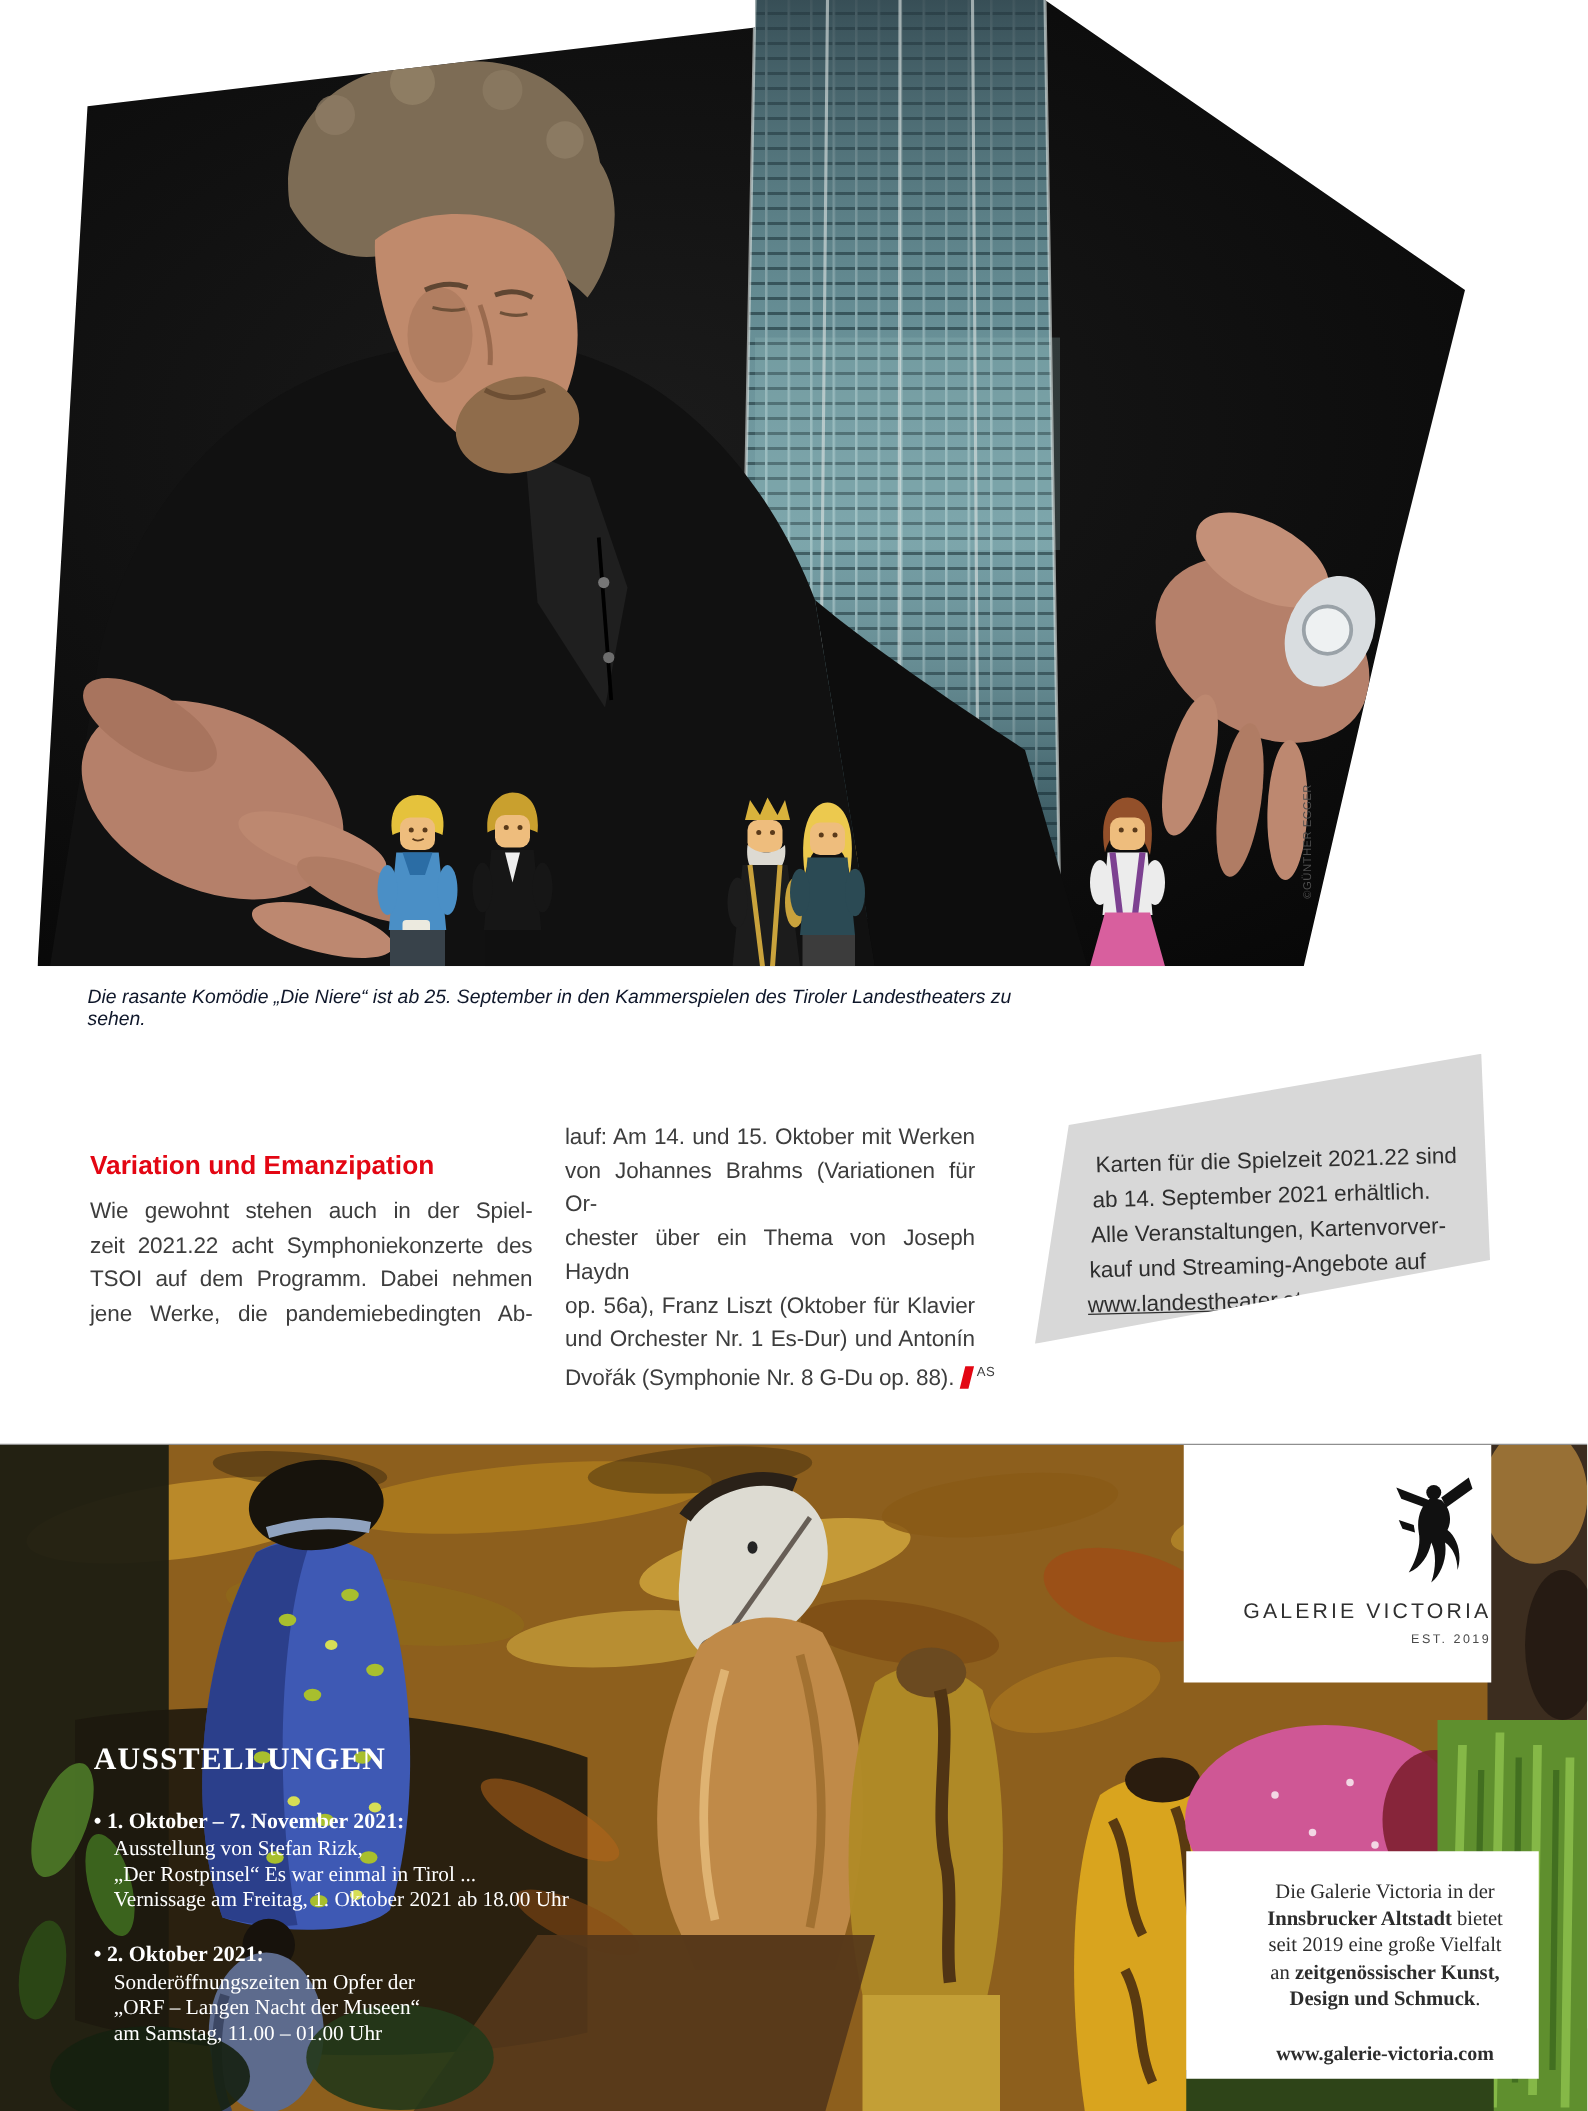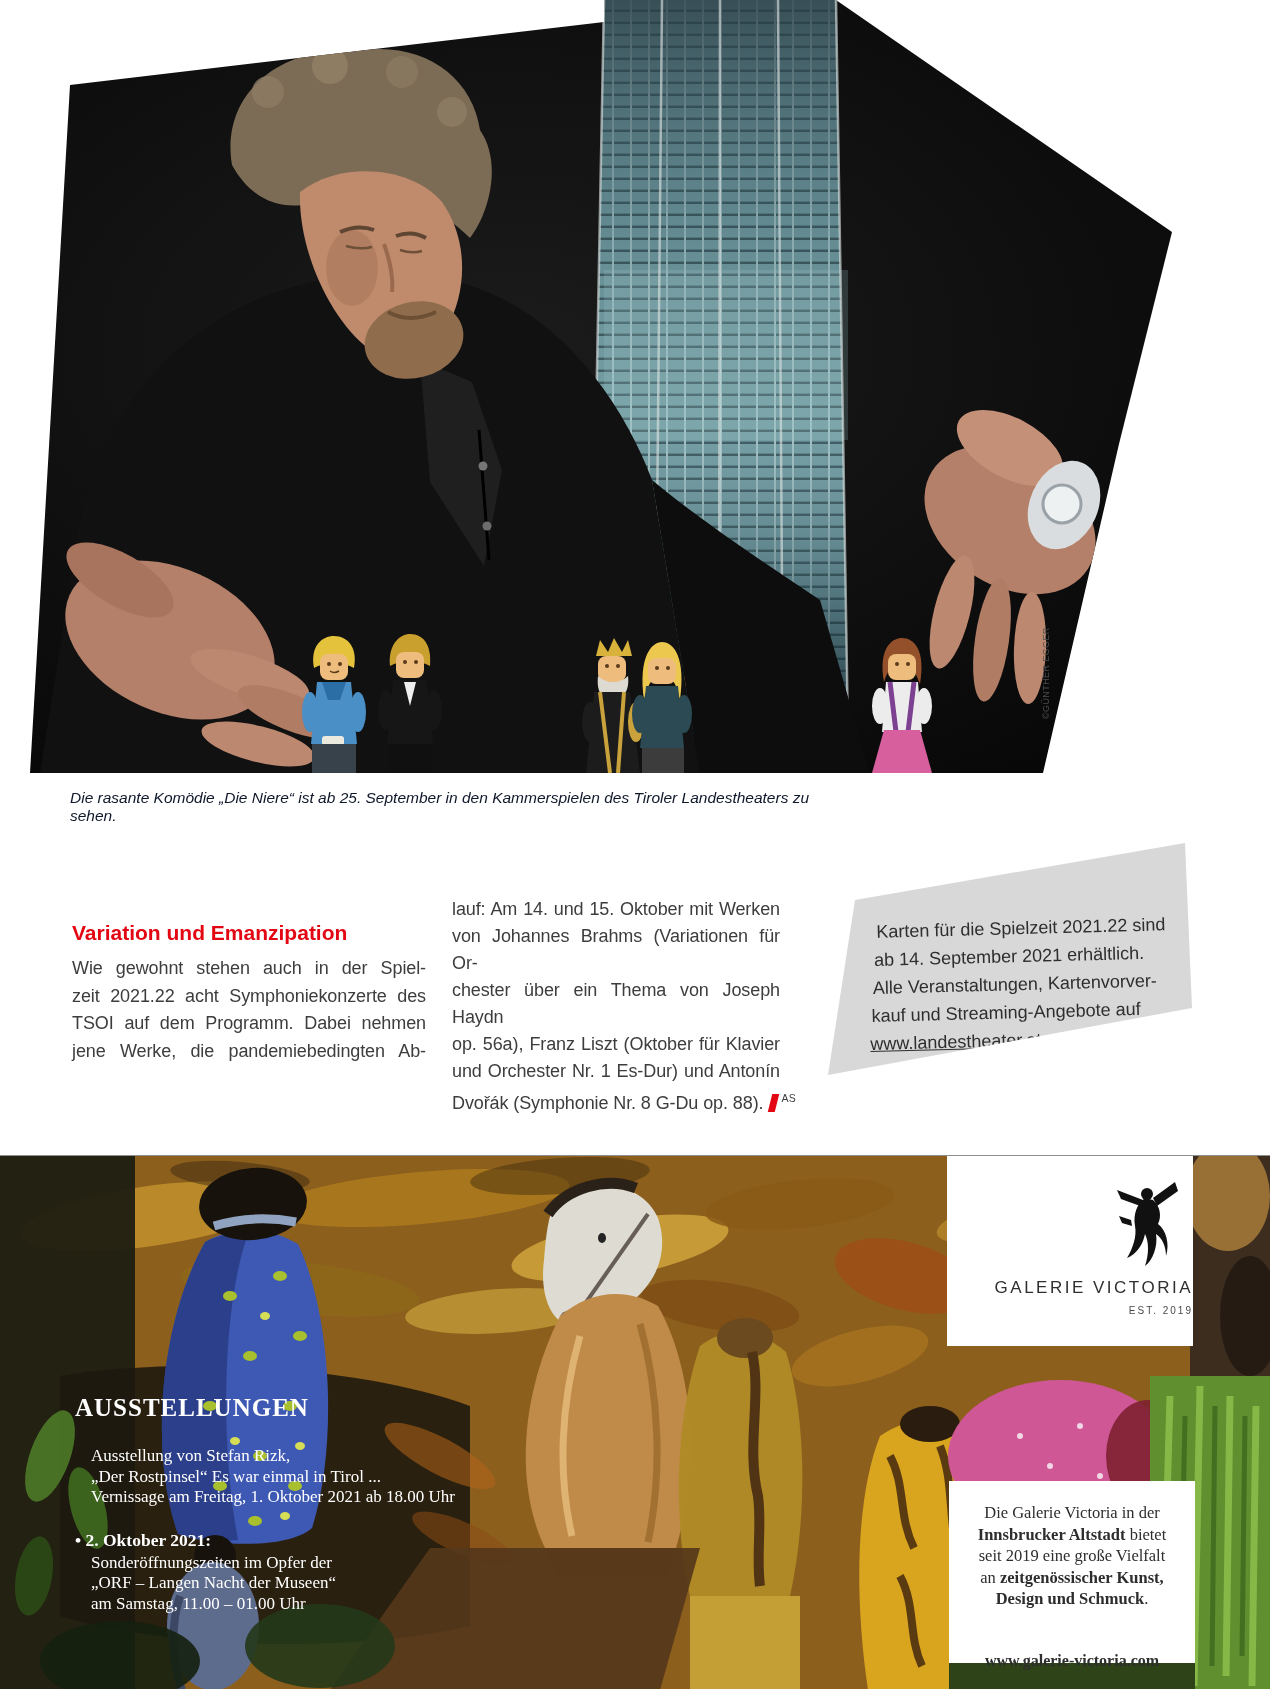--- a/index.html
+++ b/index.html
@@ -42,24 +42,24 @@
   .logo-title{margin-top:4px;font-size:17px;letter-spacing:2.5px;color:#2f2f2f;
         font-family:"Liberation Sans",sans-serif;}
   .logo-est{margin-top:7px;font-size:10px;letter-spacing:2px;color:#4a4a4a;}
   .exhibitions{position:absolute;left:75px;top:238px;width:480px;color:#ffffff;
         font-family:"Liberation Serif",serif;}
   .exh-heading{font-size:25px;font-weight:bold;letter-spacing:1px;margin-bottom:24px;}
   .exh-item{margin-bottom:22px;}
   .exh-date{font-size:17.5px;font-weight:bold;margin-bottom:2px;}
   .exh-line{font-size:17px;line-height:20.5px;padding-left:16px;}
   .gallery-box{position:absolute;left:949px;top:325px;width:246px;height:182px;background:#ffffff;
-        text-align:center;font-family:"Liberation Serif",serif;color:#2d2d2d;}
+        text-align:center;font-family:"Liberation Serif",serif;color:#2d2d2d;padding-left:36px;}
   .gallery-text{padding-top:21px;font-size:16.5px;line-height:21.5px;}
   .b{font-weight:bold;}
-  .gallery-site{margin-top:42px;font-size:16px;font-weight:bold;color:#2d2d2d;text-decoration:none;display:block;}
+  .gallery-site{margin-top:25px;font-size:16px;font-weight:bold;color:#2d2d2d;text-decoration:none;display:block;}
 </style>
 </head>
 <body>
 
 <div id="page">
 
   <div class="photo-wrap">
     <svg width="1270" height="773" viewBox="0 0 1270 773">
       <defs>
         <clipPath id="photoClip">
@@ -381,20 +381,21 @@
           <path d="M30,44 L18,40 L21,47 L31,50 Z"></path>
         </g>
       </svg>
       <div class="logo-title">GALERIE VICTORIA</div>
       <div class="logo-est">EST. 2019</div>
     </div>
 
     <div class="exhibitions">
       <div class="exh-heading">AUSSTELLUNGEN</div>
       <div class="exh-item">
+        <div class="exh-date">• 1. Oktober – 7. November 2021:</div>
         <div class="exh-line">Ausstellung von Stefan Rizk,</div>
         <div class="exh-line">„Der Rostpinsel“ Es war einmal in Tirol ...</div>
         <div class="exh-line">Vernissage am Freitag, 1. Oktober 2021 ab 18.00 Uhr</div>
       </div>
       <div class="exh-item">
         <div class="exh-date">• 2. Oktober 2021:</div>
         <div class="exh-line">Sonderöffnungszeiten im Opfer der</div>
         <div class="exh-line">„ORF – Langen Nacht der Museen“</div>
         <div class="exh-line">am Samstag, 11.00 – 01.00 Uhr</div>
       </div>

